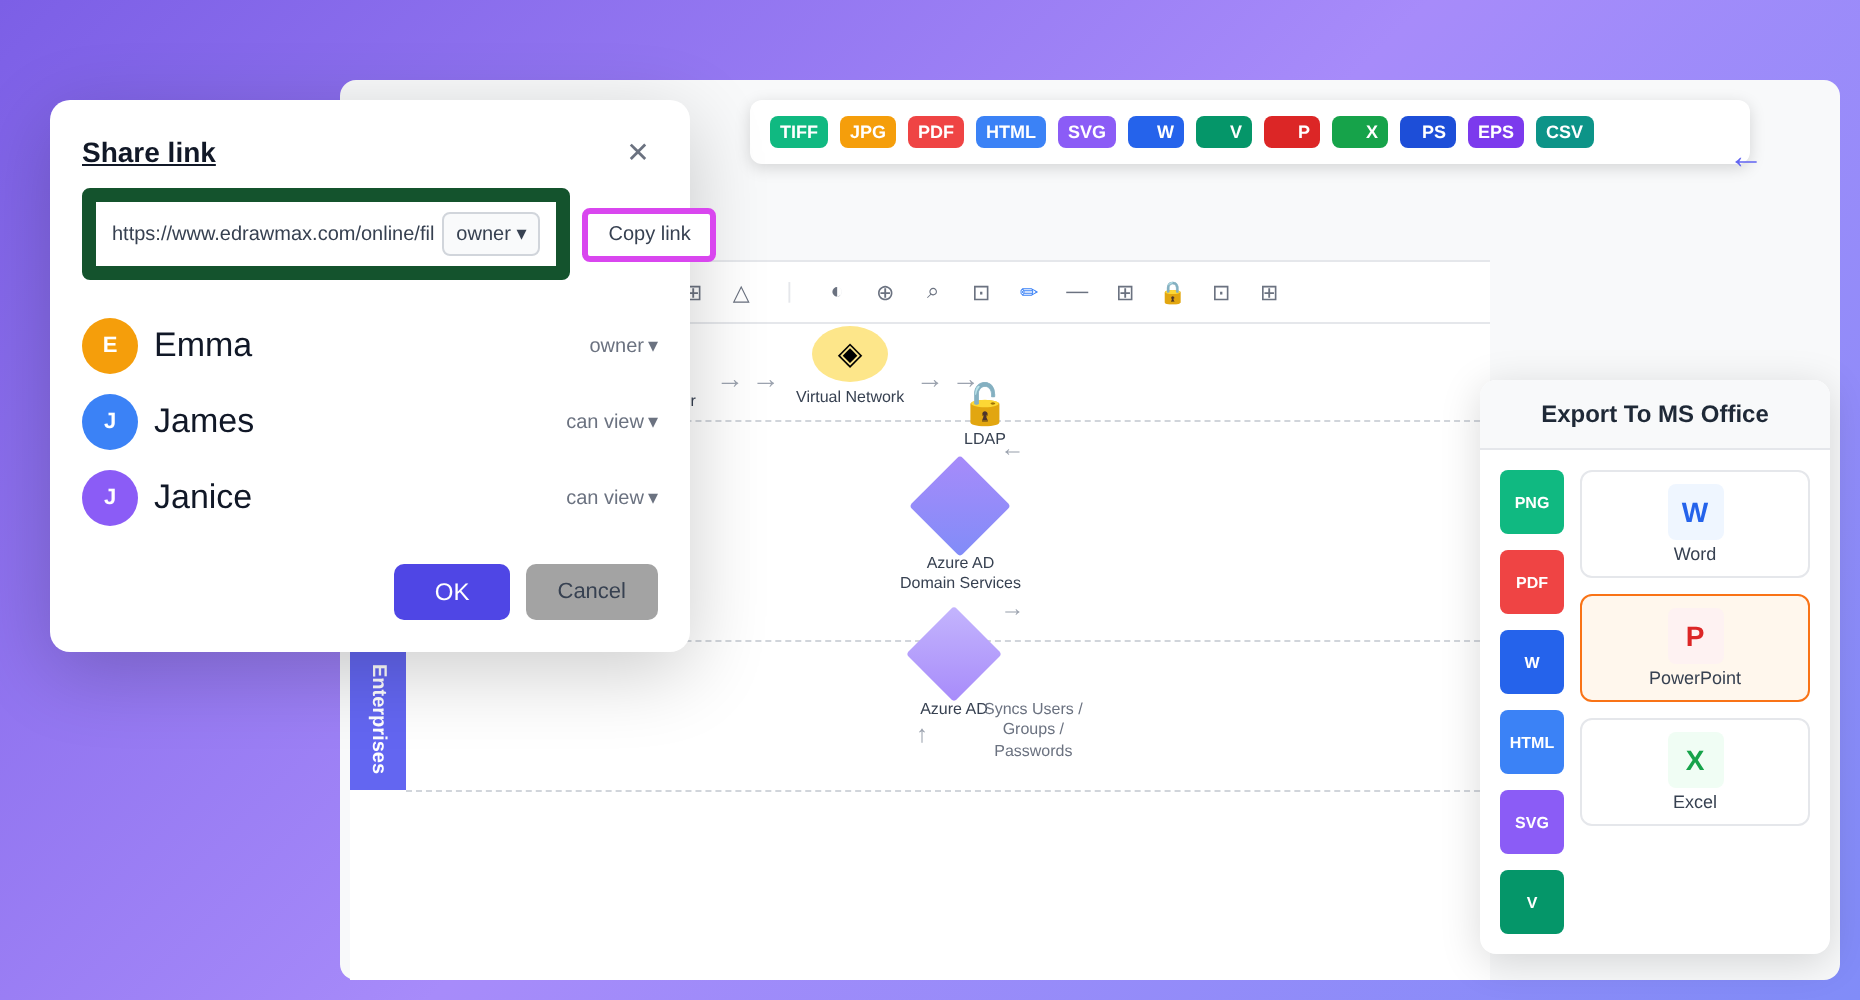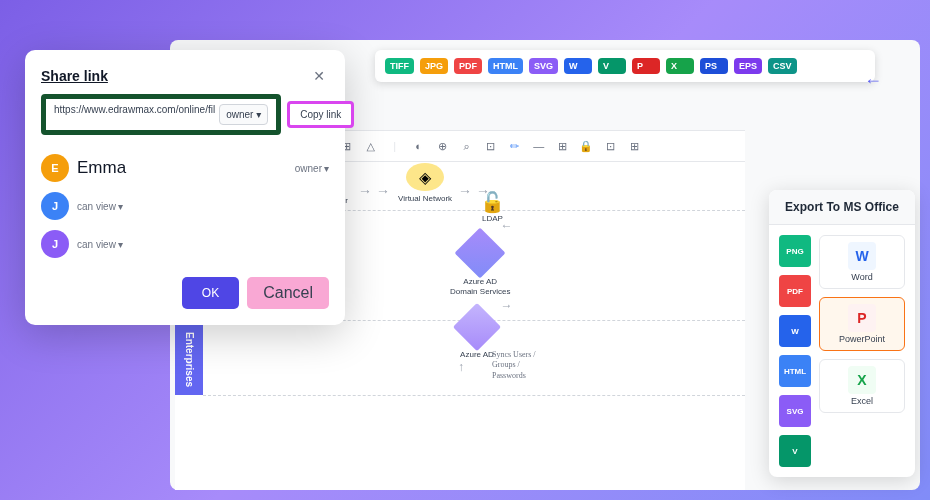--- a/index.html
+++ b/index.html
@@ -40,21 +40,21 @@
       z-index: 10;
     }
 
     .format-badge {
       border-radius: 4px;
       padding: 3px 5px;
       font-size: 9px;
       font-weight: 700;
       color: white;
       min-width: 28px;
-      text-align: left;
+      text-align: right;
     }
 
     .arrow-indicator {
       position: absolute;
       top: 68px;
       right: 48px;
       color: #6366f1;
       font-size: 18px;
       z-index: 11;
     }
@@ -138,21 +138,21 @@
       top: 0;
       right: 0;
       bottom: 0;
     }
 
     
     .export-panel {
       position: absolute;
       top: 190px;
       right: 15px;
-      width: 146px;
+      width: 175px;
       background: white;
       border-radius: 8px;
       box-shadow: 0 4px 20px rgba(0,0,0,0.15);
       z-index: 20;
       overflow: hidden;
     }
 
     .export-panel-header {
       background: #f8f9fa;
       padding: 10px 12px;
@@ -276,26 +276,27 @@
 
     .link-row {
       display: flex;
       gap: 6px;
       margin-bottom: 14px;
       align-items: center;
     }
 
     .link-input {
       flex: 1;
-      border: 5px solid #14532d;
+      border: 7px solid #14532d;
       border-radius: 4px;
       padding: 5px 8px;
       font-size: 10px;
       color: #374151;
       display: flex;
+      align-items: center;
       gap: 4px;
     }
 
     .link-text {
       flex: 1;
       font-size: 10px;
       color: #374151;
       overflow: hidden;
       text-overflow: ellipsis;
       white-space: nowrap;
@@ -373,26 +374,26 @@
       color: white;
       border: none;
       border-radius: 5px;
       padding: 7px 20px;
       font-size: 12px;
       font-weight: 500;
       cursor: pointer;
     }
 
     .btn-cancel {
-      background: #f9a8d4;
+      background: #a3a3a3;
       color: #374151;
       border: none;
       border-radius: 5px;
       padding: 7px 16px;
-      font-size: 16px;
+      font-size: 11px;
       font-weight: 500;
       cursor: pointer;
     }
 
     
     .browser-icon {
       width: 34px;
       height: 28px;
       border: 2px solid #6b7280;
       border-radius: 3px;
@@ -459,23 +460,22 @@
       flex-direction: column;
       align-items: center;
     }
 
     .sync-label {
       position: absolute;
       top: 195px;
       left: 287px;
       font-size: 8px;
       color: #6b7280;
-      text-align: left;
+      text-align: center;
       line-height: 1.3;
-      font-family: Liberation Serif, serif;
     }
   </style>
 </head>
 <body>
 
 <div class="canvas-area"></div>
 
 <div class="format-toolbar">
   <span class="format-badge" style="background:#10b981">TIFF</span>
   <span class="format-badge" style="background:#f59e0b">JPG</span>
@@ -633,27 +633,29 @@
     <div class="user-row">
       <div class="avatar" style="background:#f59e0b">E</div>
       <span class="user-name">Emma</span>
       <div class="role-badge">
         <span>owner</span> ▾
       </div>
     </div>
 
     <div class="user-row">
       <div class="avatar" style="background:#3b82f6">J</div>
+      <span class="user-name">James</span>
       <div class="role-badge">
         <span>can view</span> ▾
       </div>
     </div>
 
     <div class="user-row">
       <div class="avatar" style="background:#8b5cf6">J</div>
+      <span class="user-name">Janice</span>
       <div class="role-badge">
         <span>can view</span> ▾
       </div>
     </div>
   </div>
 
   <div class="dialog-footer">
     <button class="btn-ok">OK</button>
     <button class="btn-cancel">Cancel</button>
   </div>

